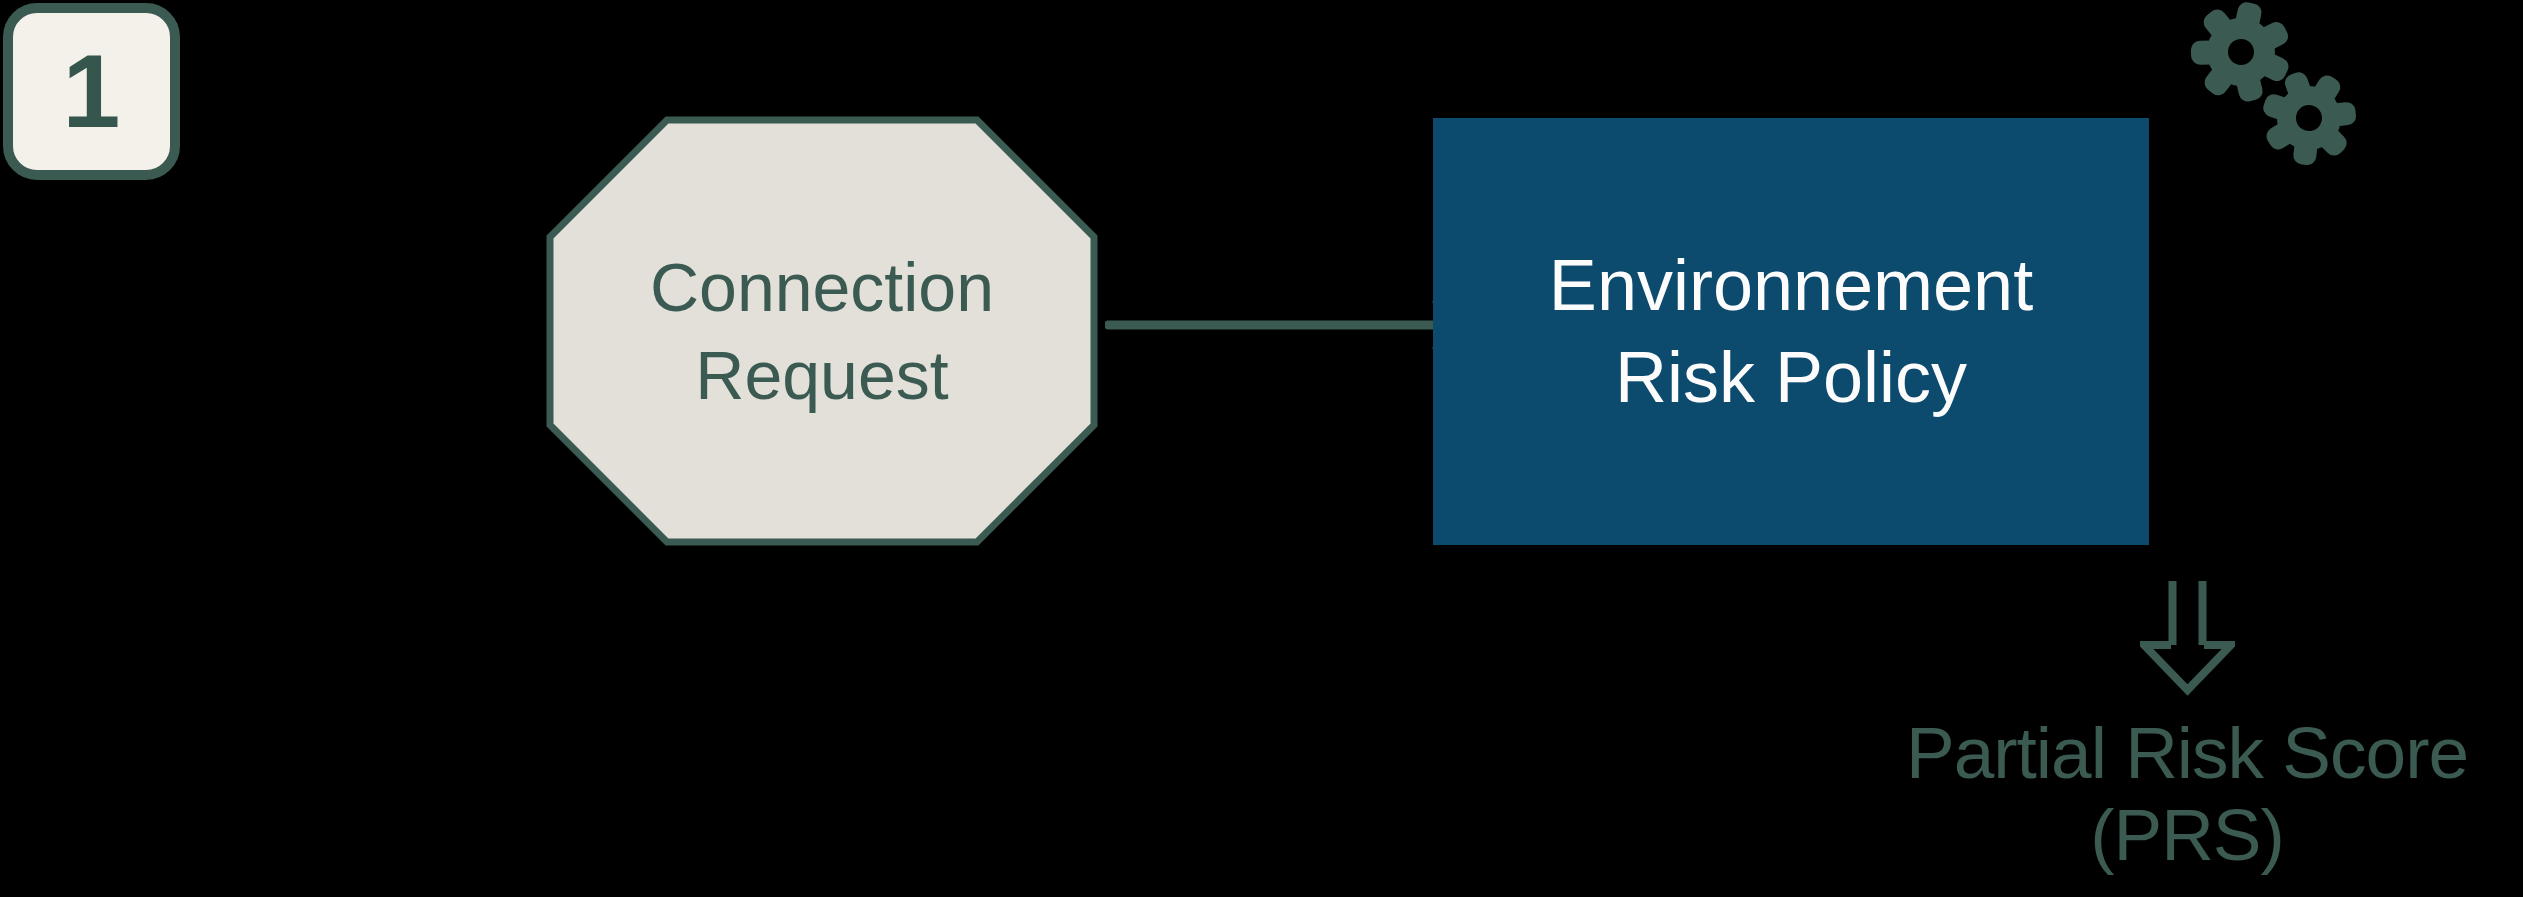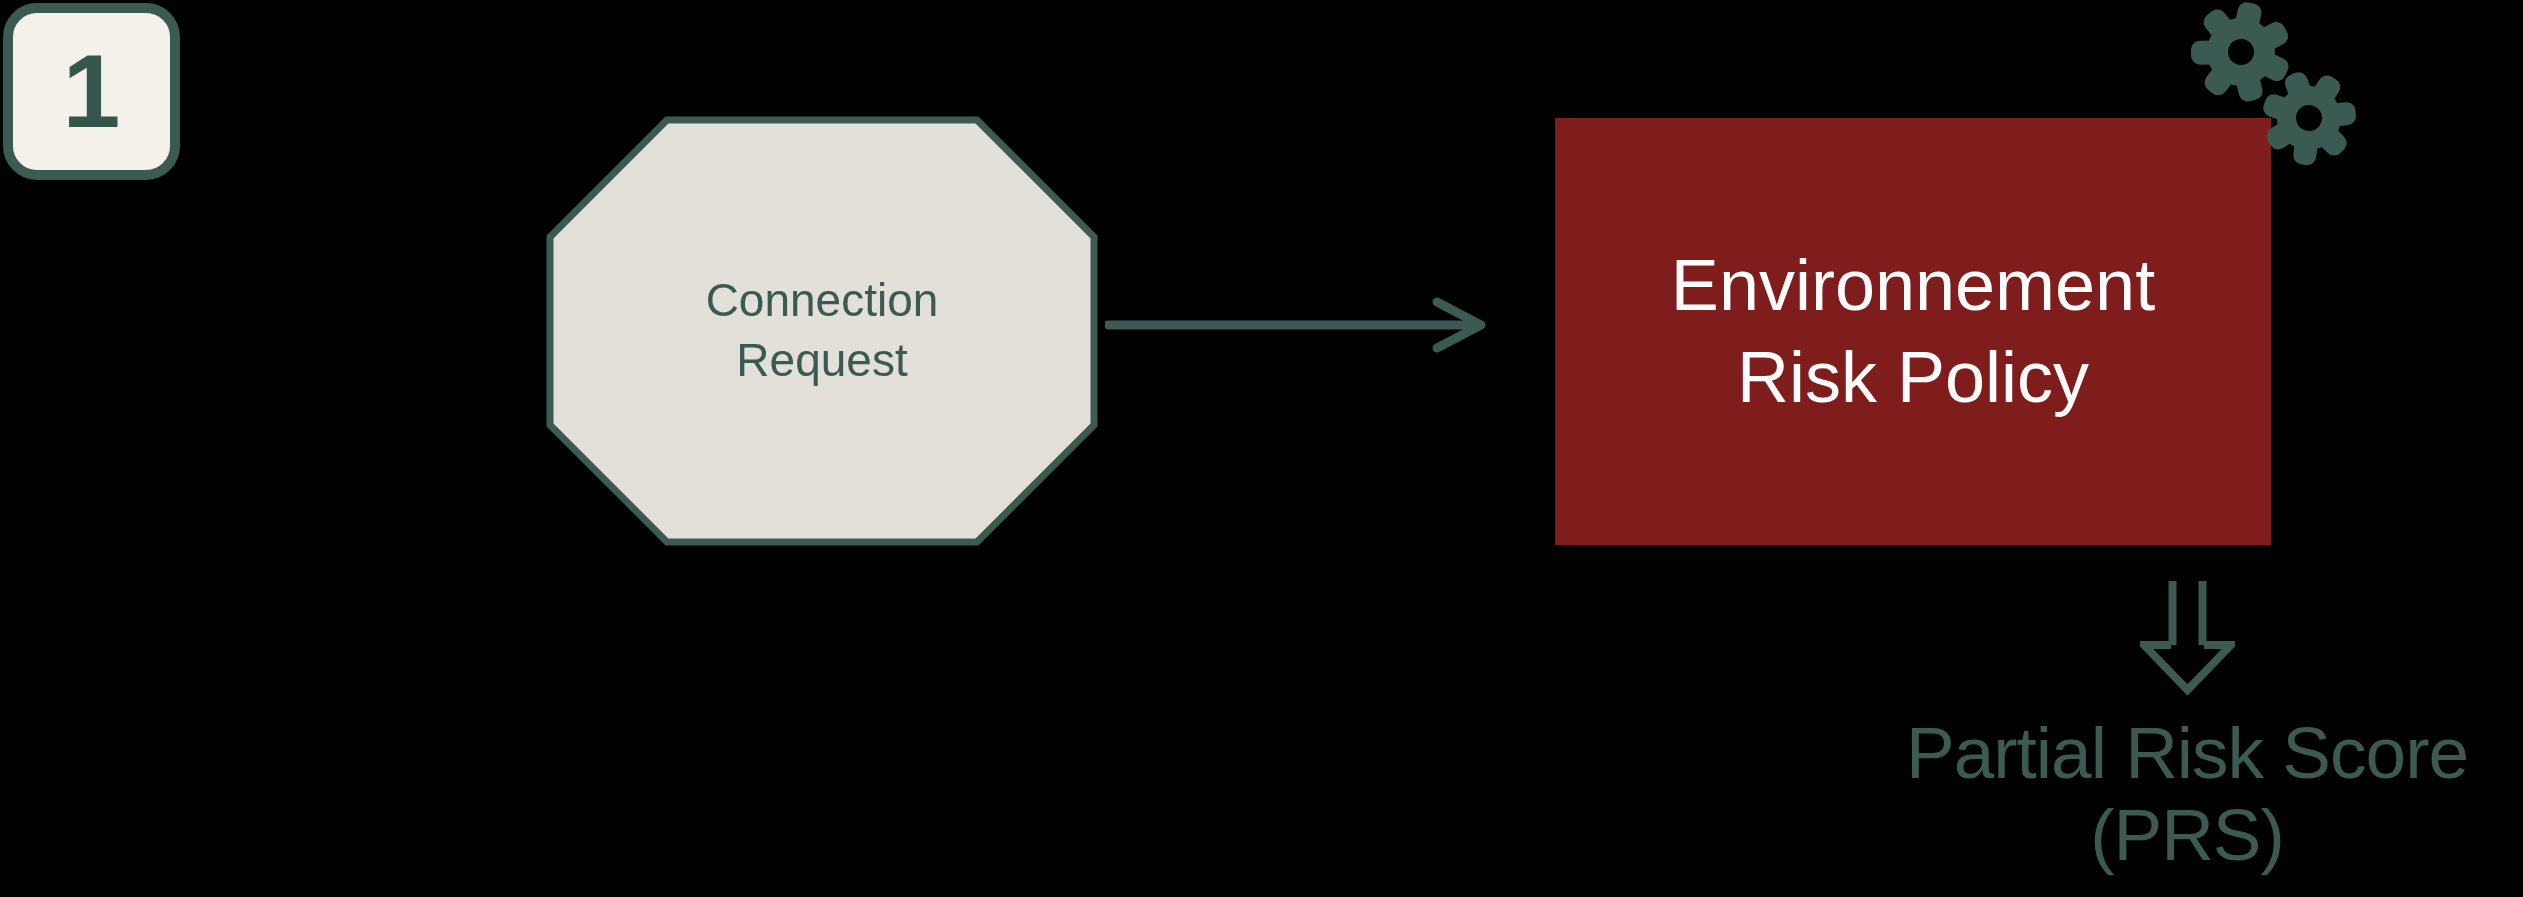--- a/index.html
+++ b/index.html
@@ -20,27 +20,27 @@
     border-radius:34px;
     display:flex;align-items:center;justify-content:center;
     color:#35564D;font-size:104px;font-weight:bold;
   }
 
   
   .octagon-wrap{left:546px;top:116px;width:552px;height:430px;}
   .octagon-label{
     left:550px;top:120px;width:544px;height:422px;
     display:flex;align-items:center;justify-content:center;text-align:center;
-    color:#3A5A52;font-size:46px;line-height:1.3;white-space:pre-line;
+    color:#3A5A52;font-size:68px;line-height:1.3;white-space:pre-line;
   }
 
   
   .policy-node{
-    left:1555px;top:118px;width:716px;height:427px;
-    background:#7f1d1d;
+    left:1433px;top:118px;width:716px;height:427px;
+    background:#0c4a6e;
     display:flex;align-items:center;justify-content:center;text-align:center;
     color:#FCFCFC;font-size:72px;line-height:1.27;white-space:pre-line;
   }
 
   
   .arrow-right-svg{left:1105px;top:295px;}
   .double-arrow-svg{left:2140px;top:578px;}
 
   
   .gears-svg{left:2186px;top:0px;}

